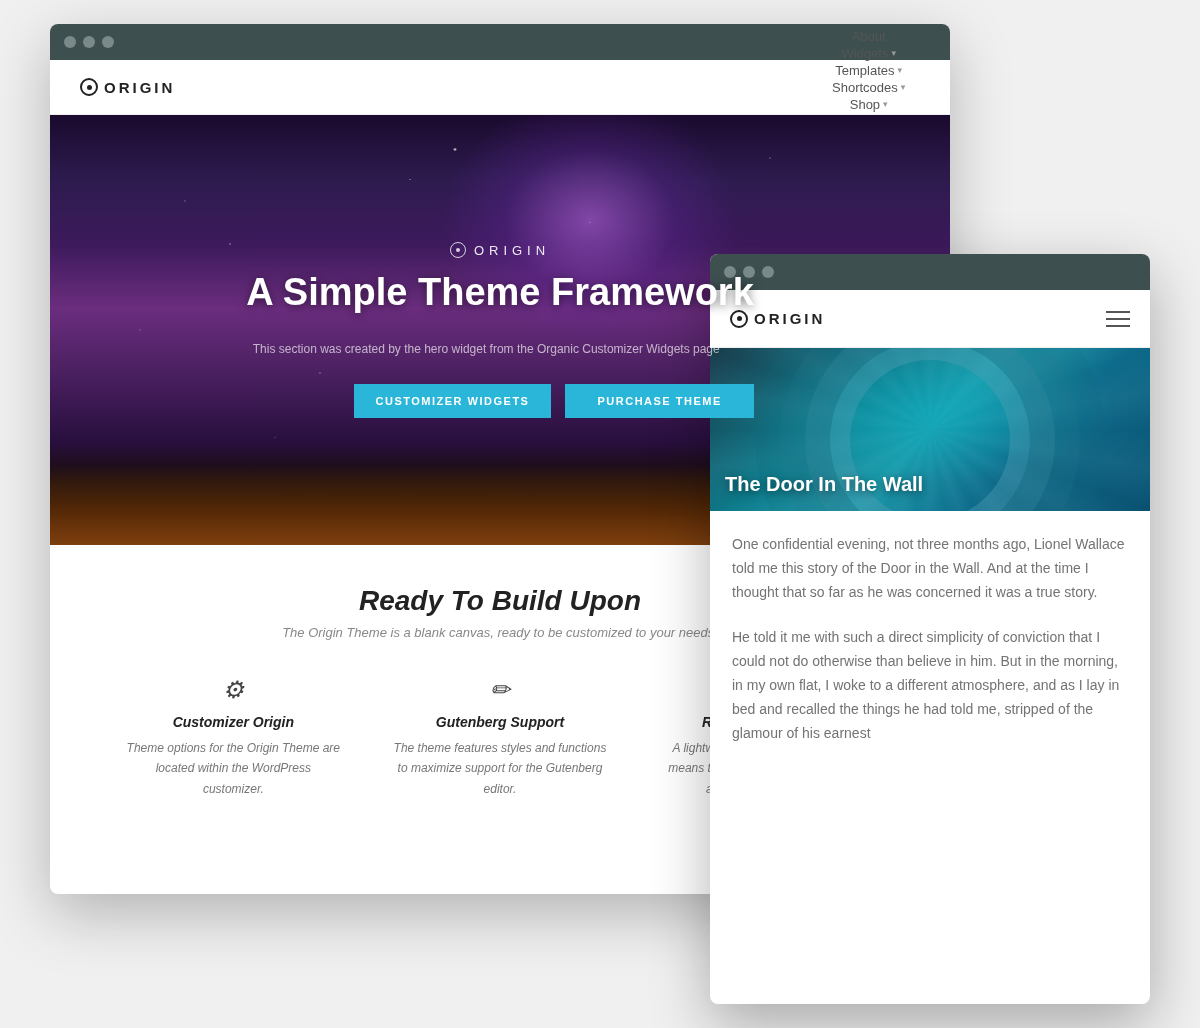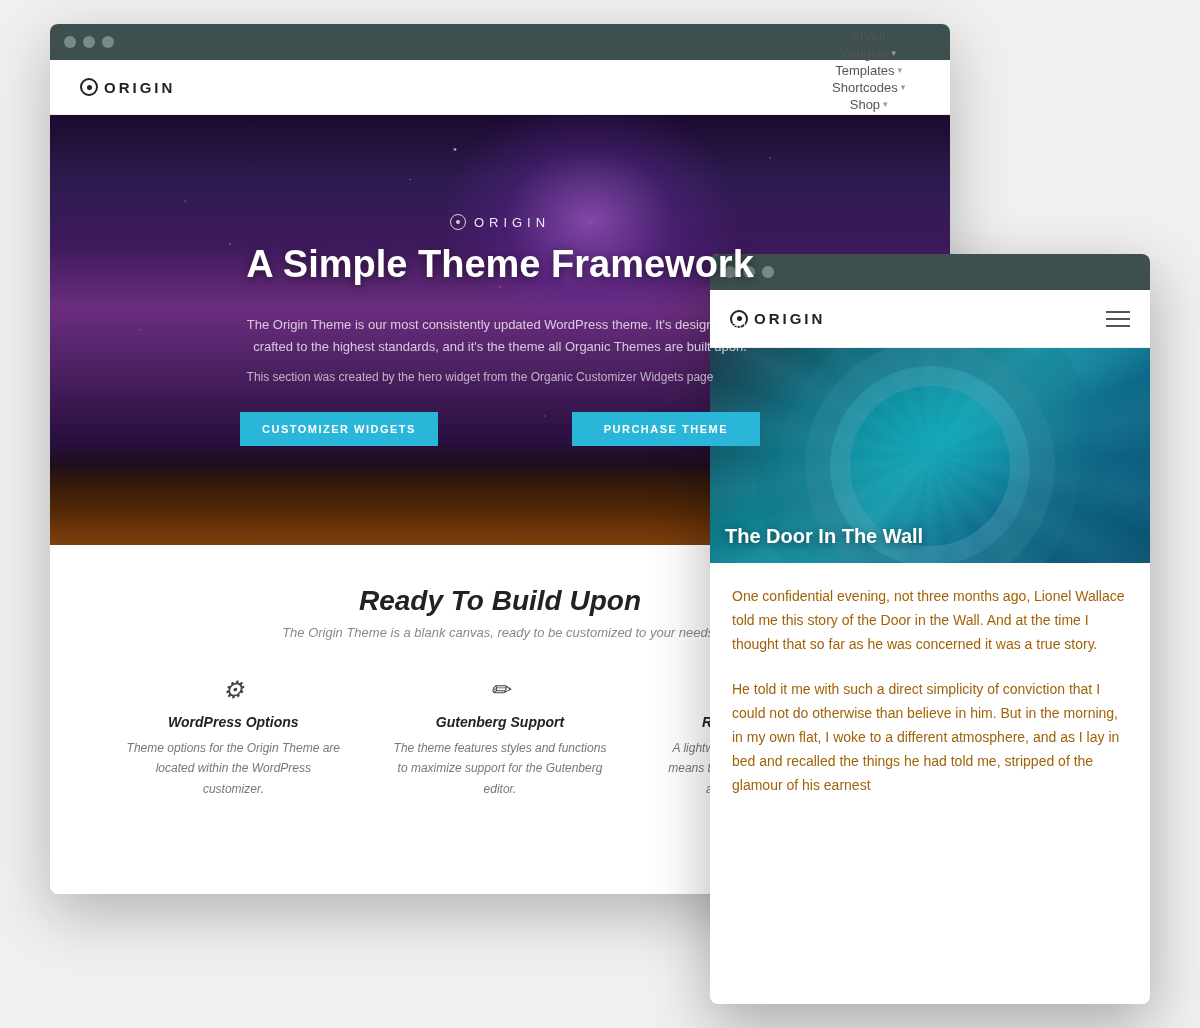--- a/index.html
+++ b/index.html
@@ -267,21 +267,21 @@
     .hero-note {
       font-size: 12px;
       color: rgba(255,255,255,0.65);
       margin-bottom: 28px;
       max-width: 480px;
     }
 
     .hero-buttons {
       display: flex;
       gap: 14px;
-      justify-content: space-between;
+      justify-content: flex-end;
     }
 
     .btn-primary {
       background: #29b6d8;
       color: #fff;
       border: none;
       padding: 11px 22px;
       font-size: 11px;
       font-weight: 700;
       letter-spacing: 1.5px;
@@ -403,21 +403,21 @@
     }
 
     .ham-line {
       width: 24px;
       height: 2px;
       background: #555;
     }
 
     .mobile-hero-img {
       width: 100%;
-      height: 215px;
+      height: 163px;
       background: linear-gradient(135deg, #1a3a4a 0%, #0d7a8a 30%, #1a9aaa 50%, #0d6a8a 70%, #0a5070 100%);
       position: relative;
       display: flex;
       align-items: flex-end;
       padding: 15px;
       overflow: hidden;
     }
 
     
     .mobile-hero-img::before {
@@ -451,21 +451,21 @@
       color: #fff;
       text-shadow: 0 2px 8px rgba(0,0,0,0.5);
     }
 
     .mobile-content {
       padding: 22px 22px 0;
     }
 
     .mobile-para {
       font-size: 14px;
-      color: #a16207;
+      color: #737373;
       line-height: 1.7;
       margin-bottom: 22px;
     }
   </style>
 </head>
 <body>
 
 <div class="scene">
 
   <div class="desktop-window">
@@ -520,40 +520,39 @@
     <div class="desktop-hero">
       <div class="hero-stars"></div>
       <div class="hero-nebula"></div>
 
       <div class="hero-content">
         <div class="hero-logo-text">
           <div class="hero-logo-icon"></div>
           <span>ORIGIN</span>
         </div>
         <h1 class="hero-title">A Simple Theme Framework</h1>
-        <p class="hero-subtitle">The Origin Theme is our most consistently updated WordPress theme. It's designed and crafted to the highest standards, and it's the theme all Organic Themes are built upon.</p>
         <p class="hero-note">This section was created by the hero widget from the Organic Customizer Widgets page</p>
         <div class="hero-buttons">
           <button class="btn-primary">CUSTOMIZER WIDGETS</button>
           <button class="btn-secondary">PURCHASE THEME</button>
         </div>
       </div>
 
       <div class="hero-horizon"></div>
       <div class="hero-glow"></div>
     </div>
 
     <div class="features-section">
       <h2 class="features-title">Ready To Build Upon</h2>
       <p class="features-subtitle">The Origin Theme is a blank canvas, ready to be customized to your needs.</p>
 
       <div class="features-grid">
         <div class="feature-item">
           <div class="feature-icon">⚙</div>
-          <div class="feature-title">WordPress Options</div>
+          <div class="feature-title">Customizer Origin</div>
           <p class="feature-desc">Theme options for the Origin Theme are located within the WordPress customizer.</p>
         </div>
         <div class="feature-item">
           <div class="feature-icon">✏</div>
           <div class="feature-title">Gutenberg Support</div>
           <p class="feature-desc">The theme features styles and functions to maximize support for the Gutenberg editor.</p>
         </div>
         <div class="feature-item">
           <div class="feature-icon">⇄</div>
           <div class="feature-title">Responsive Design</div>

